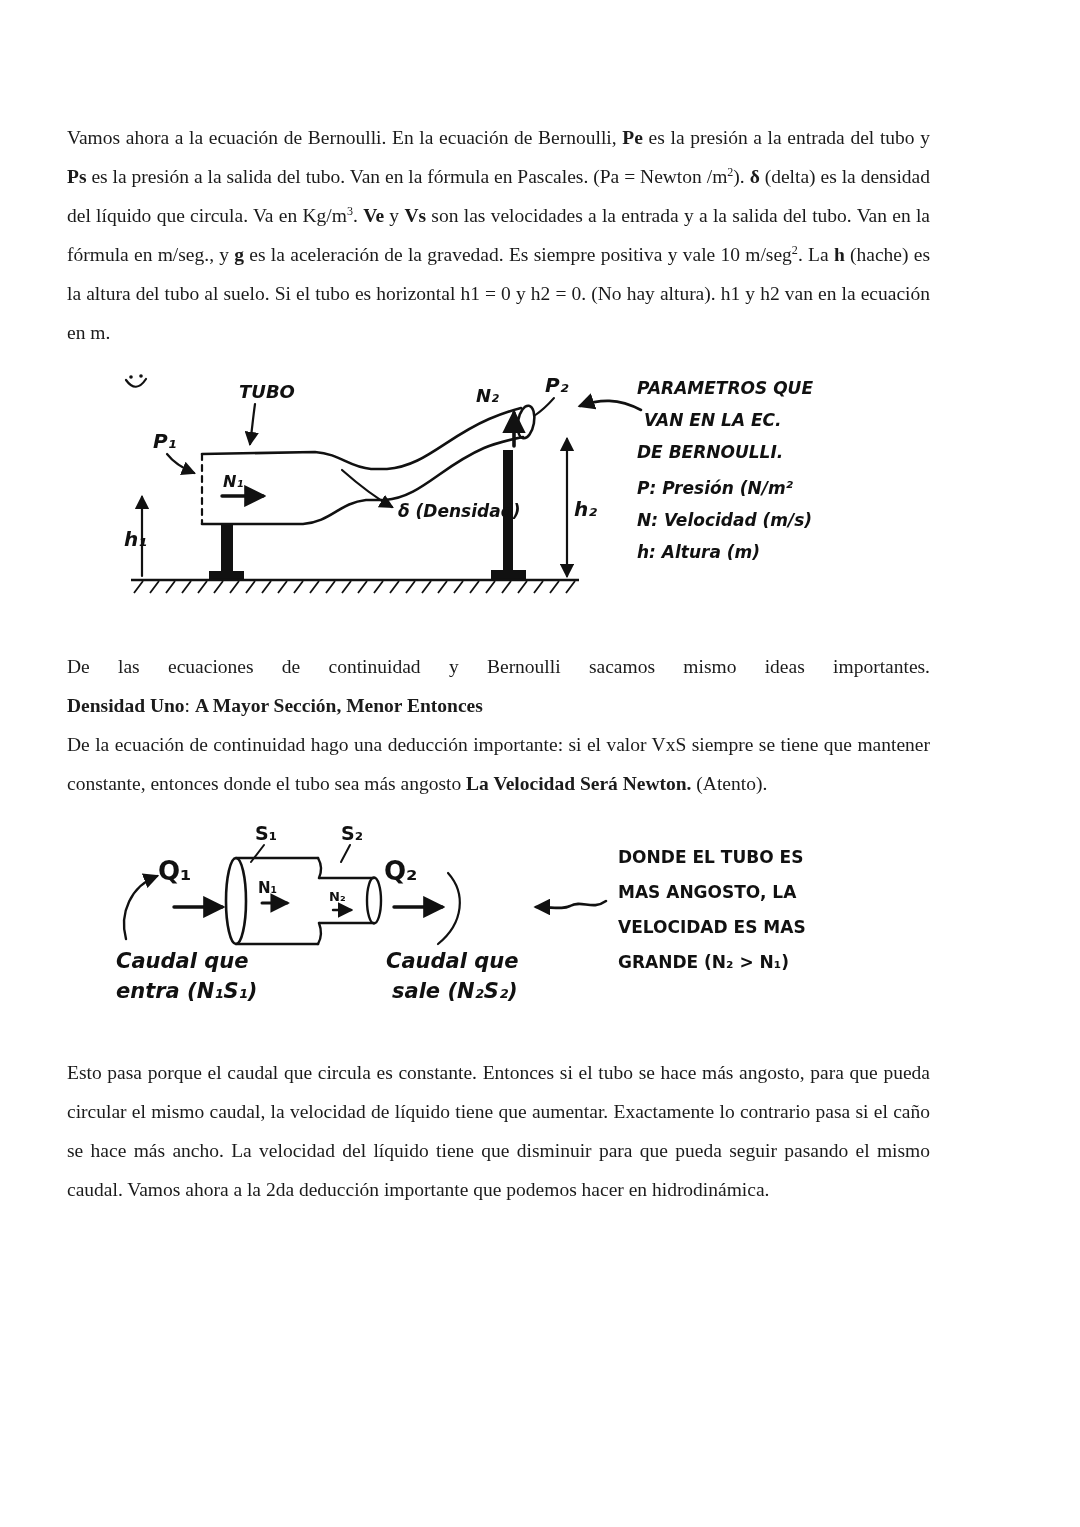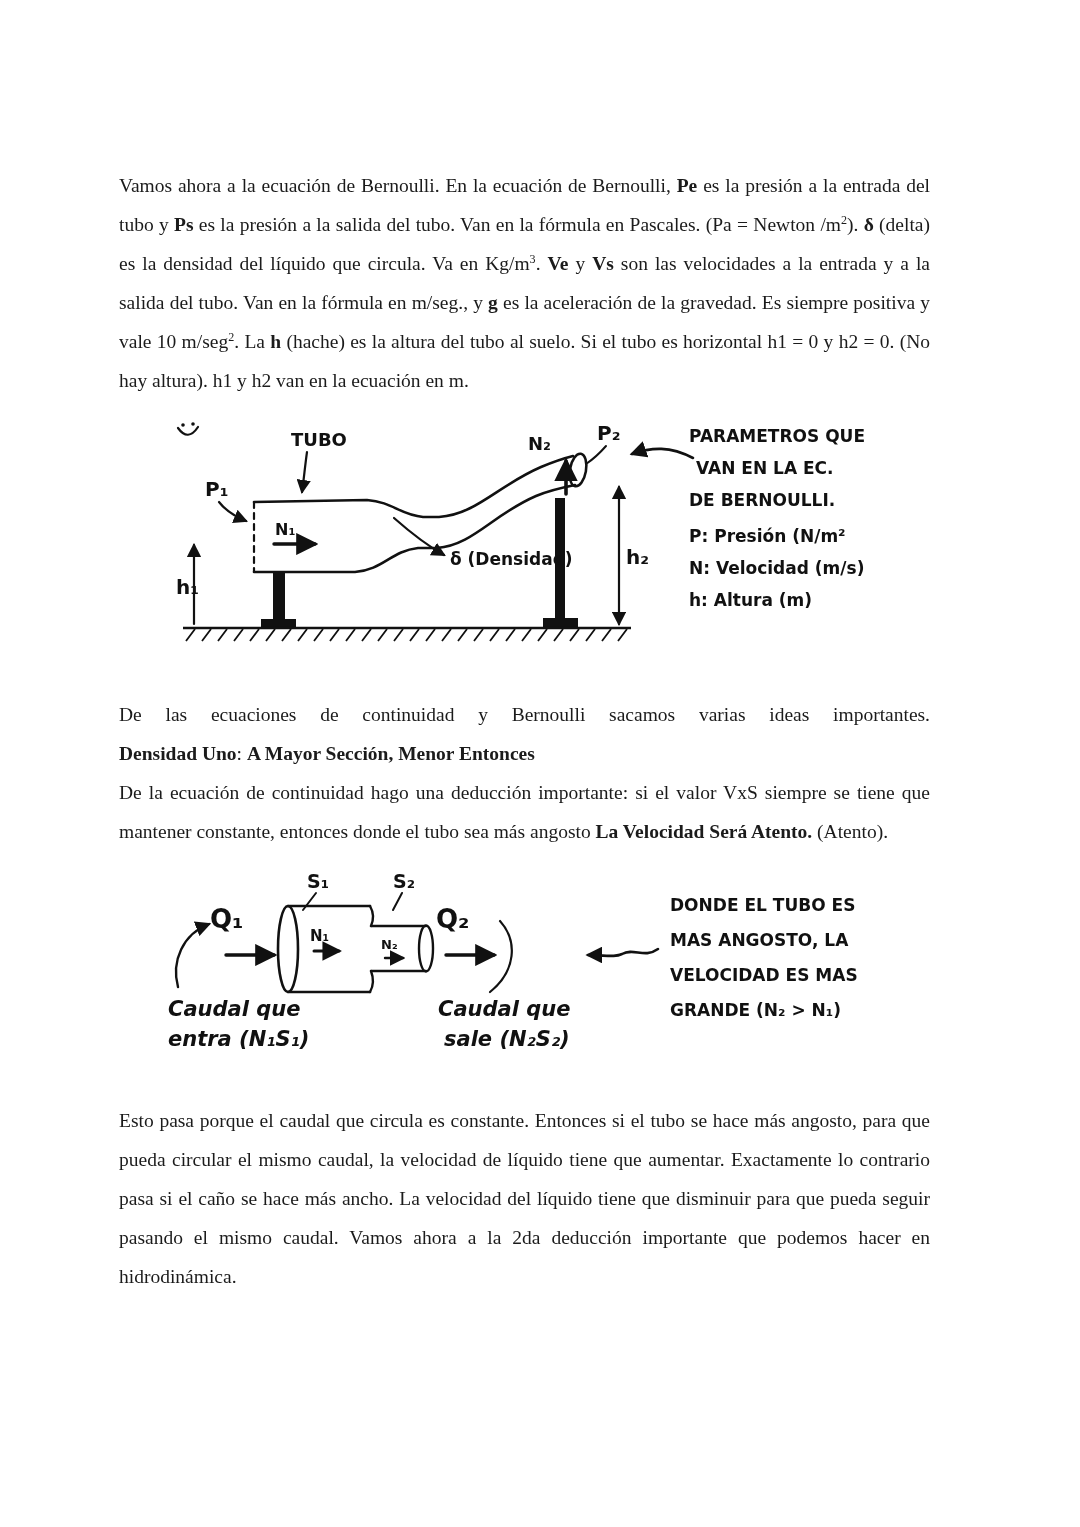--- a/index.html
+++ b/index.html
@@ -3,30 +3,30 @@
 <meta charset="utf-8">
 <style>
   * { margin:0; padding:0; box-sizing:border-box; }
   html, body { background:#ffffff; }
   body {
     width:1080px; height:1527px;
     position:relative; overflow:hidden;
     font-family:"Liberation Serif", serif;
     color:#1b1b1b;
   }
-  .content { padding:118px 150px 0 119px;margin-top:48px; }
+  .content { padding:118px 150px 0 67px; }
   p.body {
     font-size:19.5px; line-height:39px;
     text-align:justify; color:#1b1b1b;
   }
   p.stretch { text-align-last:justify; }
   .bold { font-weight:bold; }
   sup { font-size:0.62em; line-height:0; }
   figure { margin:0; }
-  .fig1 { margin:14px 0 0 50px; }
+  .fig1 { margin:14px 0 0 50px;font-style:italic; }
   .pblock { margin-top:36px; }
   .fig2 { margin:20px 0 0 45px; }
   .p4 { margin-top:25px; }
   svg { display:block; }
   svg text { fill:#111; }
   .hand { font-family:"DejaVu Sans", sans-serif; font-weight:bold; fill:#111; }
   .handi { font-family:"DejaVu Sans", sans-serif; font-weight:bold; font-style:italic; fill:#111; }
 </style>
 </head>
 <body>
@@ -92,23 +92,23 @@
       <text x="520" y="28" class="hand" font-size="17">PARAMETROS QUE</text>
       <text x="527" y="60" class="hand" font-size="17">VAN EN LA EC.</text>
       <text x="520" y="92" class="hand" font-size="17">DE BERNOULLI.</text>
       <text x="520" y="128" class="hand" font-size="17">P: Presión (N/m²</text>
       <text x="520" y="160" class="hand" font-size="17">N: Velocidad (m/s)</text>
       <text x="520" y="192" class="hand" font-size="17">h: Altura (m)</text>
     </svg>
   </figure>
 
   <div class="pblock">
-    <p class="body stretch">De las ecuaciones de continuidad y Bernoulli sacamos varias ideas importantes.</p>
+    <p class="body stretch">De las ecuaciones de continuidad y Bernoulli sacamos mismo ideas importantes.</p>
     <p class="body"><span class="bold">Densidad Uno</span><span>: </span><span class="bold">A Mayor Sección, Menor Entonces</span></p>
-    <p class="body"><span>De la ecuación de continuidad hago una deducción importante: si el valor VxS siempre se tiene que mantener constante, entonces donde el tubo sea más angosto </span><span class="bold">La Velocidad Será Atento.</span><span> (Atento).</span></p>
+    <p class="body"><span>De la ecuación de continuidad hago una deducción importante: si el valor VxS siempre se tiene que mantener constante, entonces donde el tubo sea más angosto </span><span class="bold">La Velocidad Será Newton.</span><span> (Atento).</span></p>
   </div>
 
   <figure class="fig2">
     <svg viewBox="0 0 710 205" width="710" height="205">
       <defs>
         <marker id="ahB" viewBox="0 0 10 10" refX="8.5" refY="5" markerWidth="6.5" markerHeight="6.5" orient="auto-start-reverse">
           <path d="M0 0 L10 5 L0 10 Z" fill="#111"></path>
         </marker>
       </defs>
 

